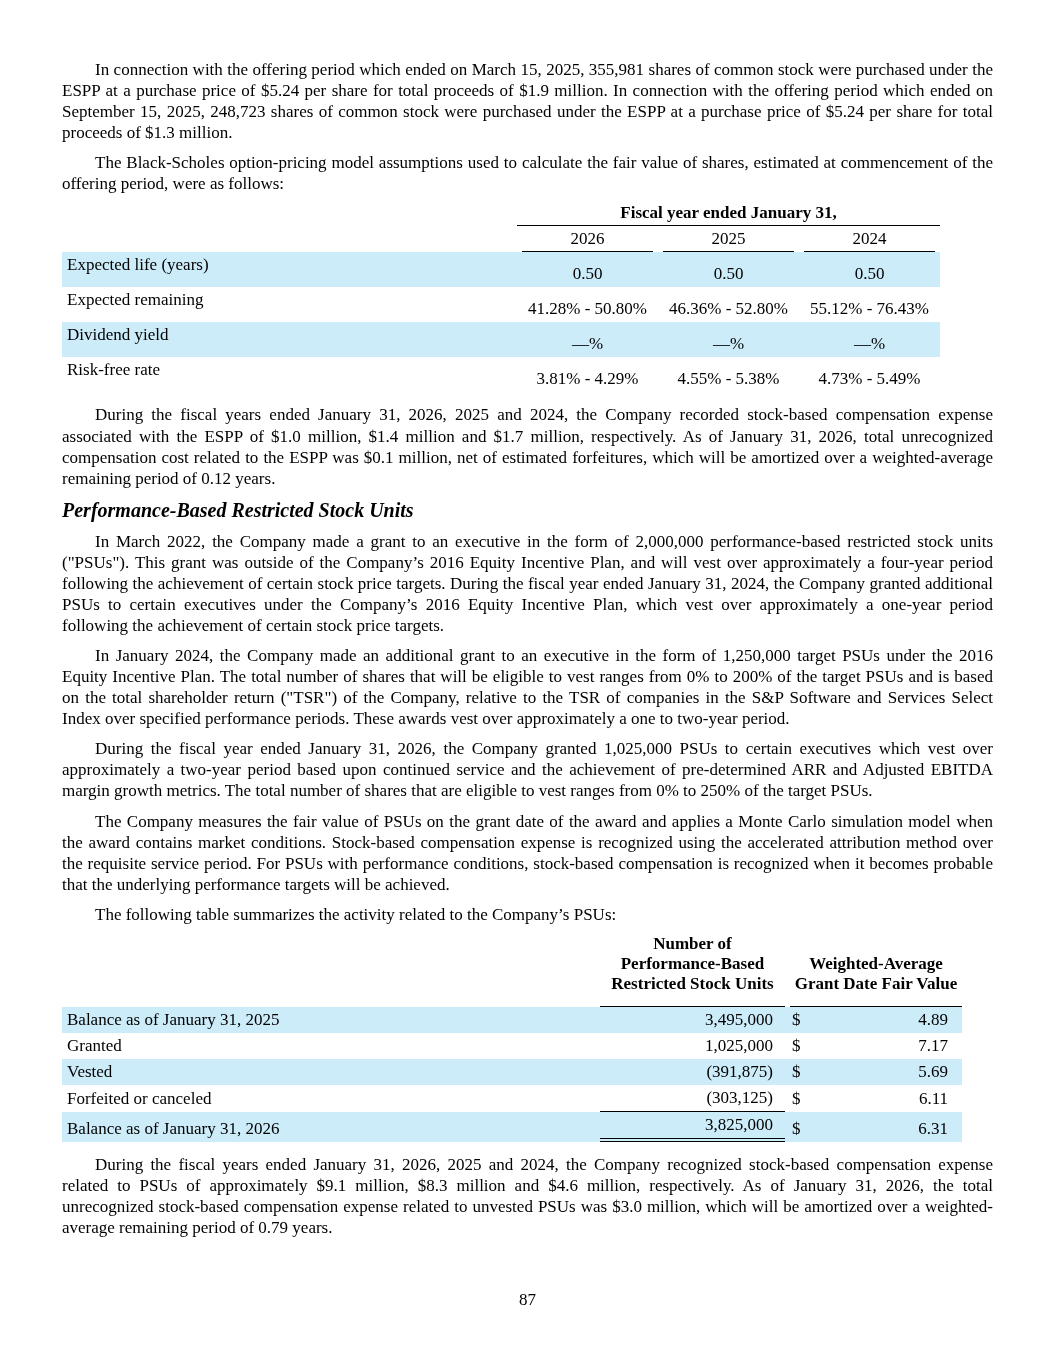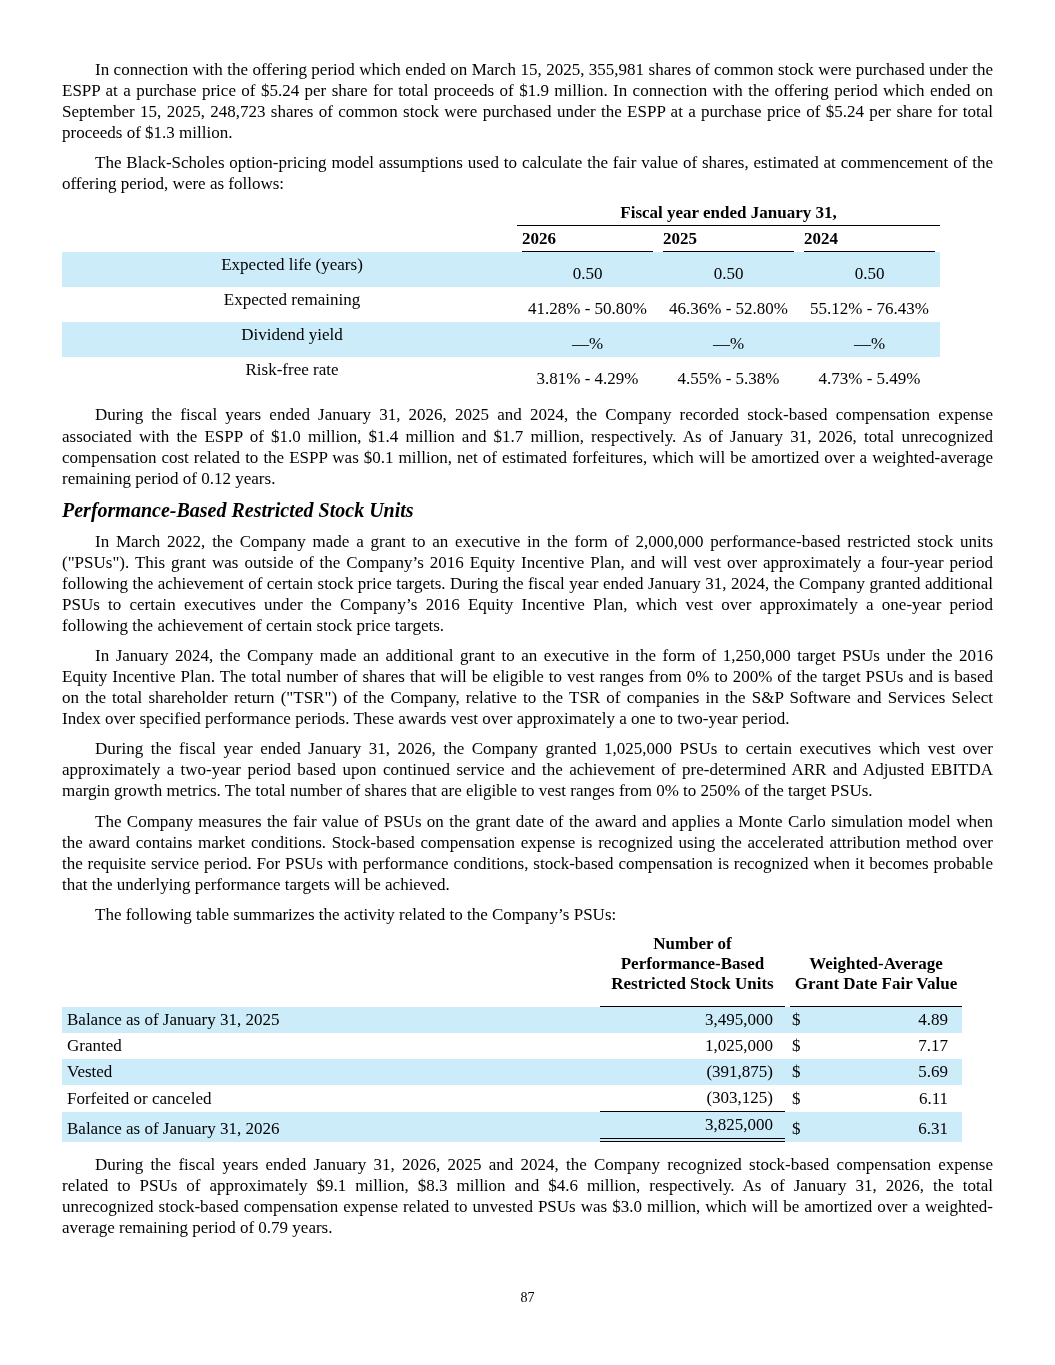--- a/index.html
+++ b/index.html
@@ -23,44 +23,44 @@
   .shade { background:var(--highlight,#cdecfa); }
 
   
   .t1 { width:878px; margin:6px 0 12px 0; }
   .t1 .span-head {
     font-weight:bold; text-align:center;
     border-bottom:1.5px solid #000; padding-bottom:2px;
   }
   .t1 .yearcell { padding:2px 5px 0 5px; }
   .t1 .yearcell div {
-    font-weight:bold; text-align:left;
+    font-weight:normal; text-align:center;
     border-bottom:1.5px solid #000; padding:1px 0 2px 0;
   }
-  .t1 .lbl { text-align:center; padding:3px 0 12px 5px; }
+  .t1 .lbl { text-align:left; padding:3px 0 12px 5px; }
   .t1 .val { text-align:center; padding:3px 0; }
 
   
   .t2 { width:900px; margin:8px 0 12px 0; }
   .t2 .hcell { padding:0 0 0 0; }
   .t2 .hl {
     font-weight:bold; text-align:center; white-space:pre-line;
     border-bottom:1.5px solid #000; padding-bottom:12px; line-height:20px;
   }
   .t2 .fvh { margin-left:5px; }
   .t2 .lbl { text-align:left; padding:3px 0 3px 5px; }
   .t2 .num { text-align:right; padding:3px 12px 3px 0; }
   .t2 .dollar { text-align:left; padding:3px 0 3px 7px; }
   .t2 .fv { text-align:right; padding:3px 14px 3px 0; }
   .t2 .rule-single { border-bottom:1.5px solid #000; }
   .t2 .rule-double { border-bottom:4px double #000; }
 
   .footer-pagenum {
     position:absolute; top:1290px; left:0; width:100%;
-    text-align:center; font-size:14px;
+    text-align:center; font-size:17px;
   }
 </style>
 </head>
 <body>
 
 <div class="page">
 
   <p class="body">In connection with the offering period which ended on March 15, 2025, 355,981 shares of common stock were purchased under the ESPP at a purchase price of $5.24 per share for total proceeds of $1.9 million. In connection with the offering period which ended on September 15, 2025, 248,723 shares of common stock were purchased under the ESPP at a purchase price of $5.24 per share for total proceeds of $1.3 million.</p>
 
   <p class="body">The Black-Scholes option-pricing model assumptions used to calculate the fair value of shares, estimated at commencement of the offering period, were as follows:</p>

